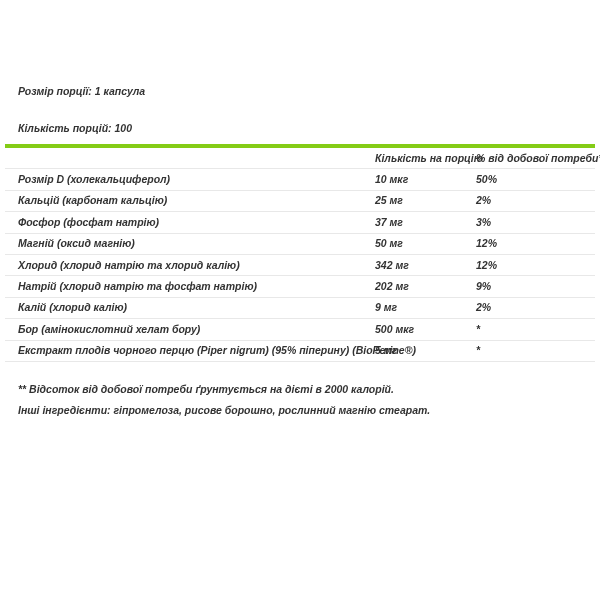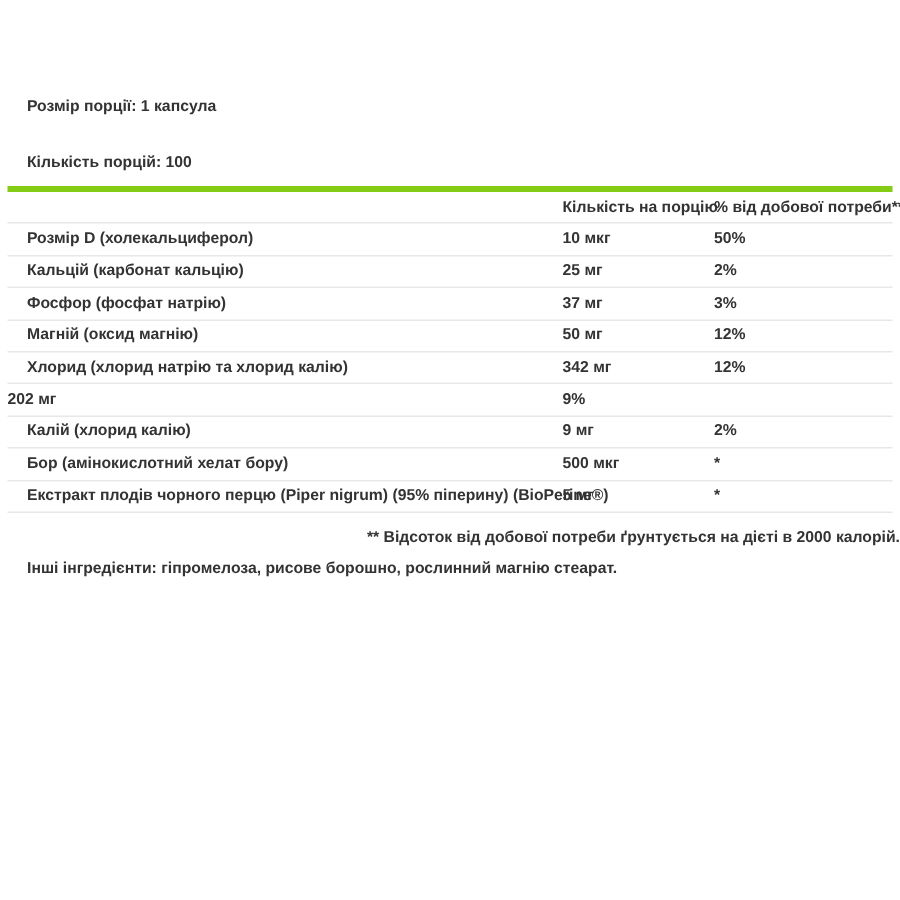--- a/index.html
+++ b/index.html
@@ -7,21 +7,21 @@
     width: 600px; height: 600px;
     background: #ffffff;
     overflow: hidden;
   }
   body {
     font-family: "Liberation Sans", sans-serif;
     font-weight: bold;
     color: #333333;
     -webkit-font-smoothing: antialiased;
   }
-  .page { padding-top: 64px; }
+  .page { padding-top: 84px; font-style: italic; }
 
   .intro-line {
     font-size: 10.5px;
     line-height: 15px;
     padding-left: 18px;
     white-space: nowrap;
   }
   .intro-line + .intro-line { margin-top: 22px; }
 
   .facts-table {
@@ -36,25 +36,24 @@
     border-bottom: 1px solid #e8e8e8;
   }
   .cell {
     font-size: 10.5px;
     line-height: 13px;
     white-space: nowrap;
   }
   .cell.name { padding-left: 13px; overflow: visible; }
 
   .footnotes {
-    margin-top: 8px;
+    margin-top: 19px;
     padding-left: 18px;
     font-size: 10.5px;
     line-height: 16.5px;
-    text-align: right;
   }
   .other-ingredients {
     margin-top: 6px;
     padding-left: 18px;
     font-size: 10.5px;
     line-height: 15px;
   }
 </style>
 </head>
 <body>
@@ -96,20 +95,21 @@
       <div class="cell dv">12%</div>
     </div>
 
     <div class="row">
       <div class="cell name">Хлорид (хлорид натрію та хлорид калію)</div>
       <div class="cell amount">342 мг</div>
       <div class="cell dv">12%</div>
     </div>
 
     <div class="row">
+      <div class="cell name">Натрій (хлорид натрію та фосфат натрію)</div>
       <div class="cell amount">202 мг</div>
       <div class="cell dv">9%</div>
     </div>
 
     <div class="row">
       <div class="cell name">Калій (хлорид калію)</div>
       <div class="cell amount">9 мг</div>
       <div class="cell dv">2%</div>
     </div>
 

